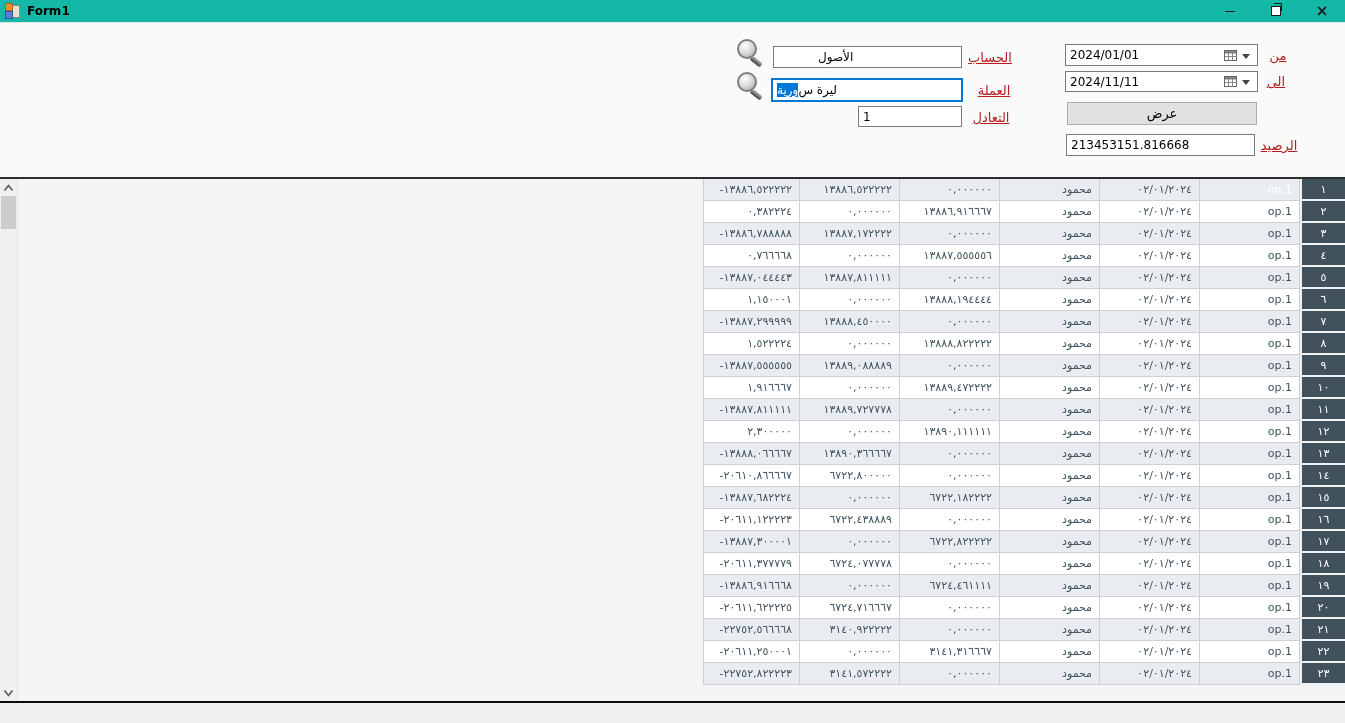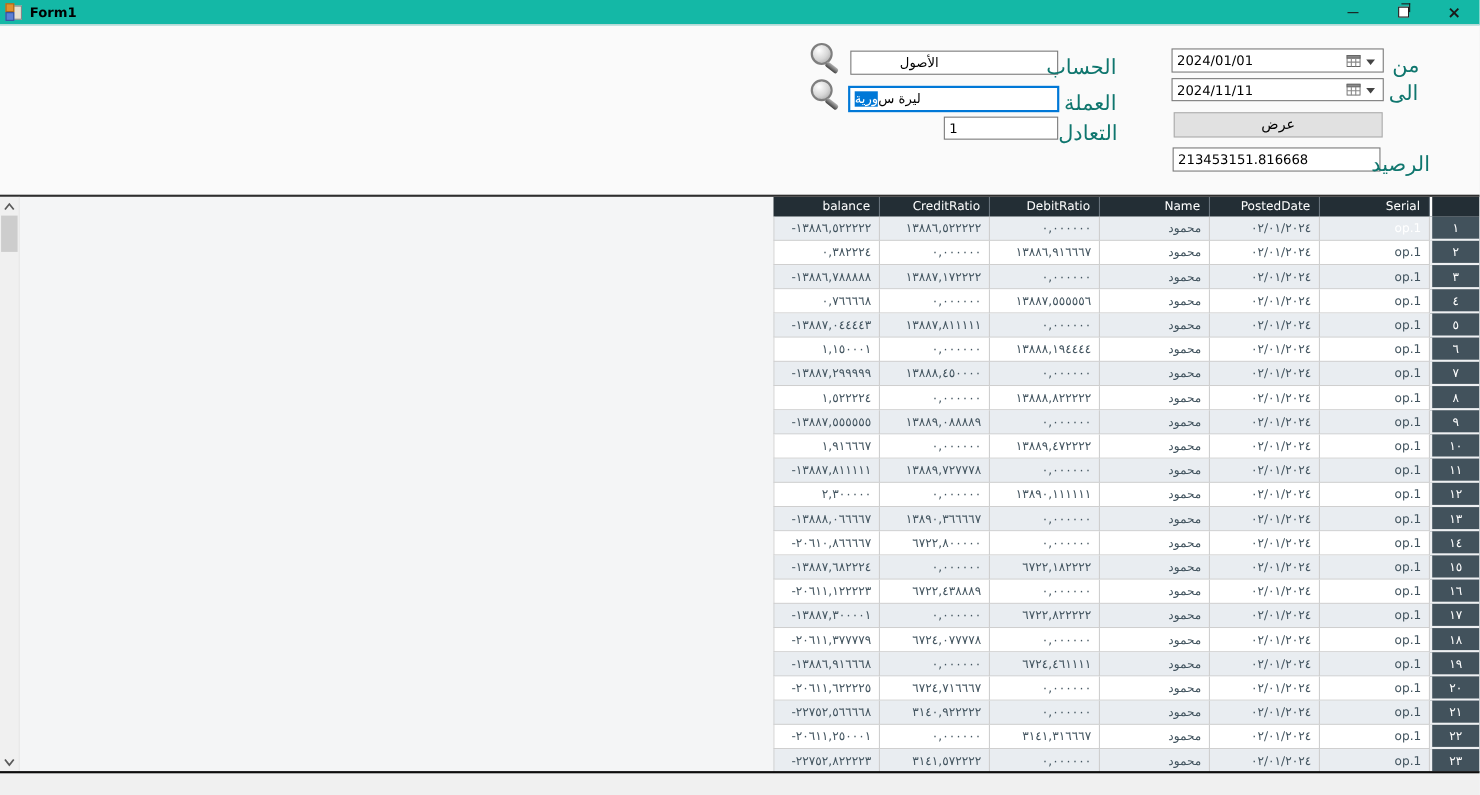--- a/index.html
+++ b/index.html
@@ -19,21 +19,21 @@
   .wtitle{font-size:12px;color:#000;margin-left:6px;}
   .winbtns{margin-left:auto;display:flex;height:22px;}
   .wbtn{width:46px;height:22px;display:flex;align-items:center;justify-content:center;color:#1a1a1a;}
   .glyph-min{width:10px;height:1px;background:#1a1a1a;}
   .glyph-restore{width:8px;height:8px;border:1px solid #1a1a1a;background:#fff;position:relative;}
   .glyph-restore::before{content:"";position:absolute;left:2px;top:-4px;width:7px;height:7px;
     border-top:1px solid #1a1a1a;border-right:1px solid #1a1a1a;}
   .glyph-close{font-size:15px;line-height:15px;color:#1a1a1a;}
   
   .formbg{position:absolute;top:23px;left:0;width:1345px;height:154px;background:#fafafa;}
-  .lbl{position:absolute;font-size:19px;color:#0f766e;direction:rtl;white-space:nowrap;}
+  .lbl{position:absolute;font-size:13px;color:#b91c1c;direction:rtl;white-space:nowrap;text-decoration:underline;}
   .tb{position:absolute;box-sizing:border-box;background:#fff;border:1px solid #7a7a7a;
     font-size:12px;color:#000;display:flex;align-items:center;padding:0 4px;overflow:hidden;white-space:nowrap;}
   .tb.rtl{direction:rtl;justify-content:flex-end;}
   .tb.focused{border:2px solid #0078d7;}
   .seltext{background:#0078d7;color:#fff;}
   .btn{position:absolute;box-sizing:border-box;background:#e1e1e1;border:1px solid #adadad;
     font-size:13px;color:#000;display:flex;align-items:center;justify-content:center;}
   
   .mag{position:absolute;width:30px;height:30px;}
   .mag .lens{position:absolute;left:1px;top:0;width:16px;height:16px;border-radius:50%;
@@ -162,29 +162,20 @@
   </div>
   <div class="vs-thumb"></div>
   <div class="vs-btn" style="bottom:2px;">
     <svg width="11" height="8" viewBox="0 0 11 8">
       <polyline points="1.5,1.5 5.5,6.5 9.5,1.5" fill="none" stroke="#5a5a5a" stroke-width="1.6"></polyline>
     </svg>
   </div>
 </div>
 
 <div class="gtable">
-  <div class="ghead">
-    <div class="hcell c0">balance</div>
-    <div class="hcell c1">CreditRatio</div>
-    <div class="hcell c2">DebitRatio</div>
-    <div class="hcell c3">Name</div>
-    <div class="hcell c4">PostedDate</div>
-    <div class="hcell c5">Serial</div>
-    <div class="hcorner"></div>
-  </div>
   <div id="grid-body">
       <div class="trow alt">
         <div class="tcell c0 first">١٣٨٨٦,٥٢٢٢٢٢-</div>
         <div class="tcell c1">١٣٨٨٦,٥٢٢٢٢٢</div>
         <div class="tcell c2">٠,٠٠٠٠٠٠</div>
         <div class="tcell c3">محمود</div>
         <div class="tcell c4">٠٢/٠١/٢٠٢٤</div>
         <div class="tcell c5 sel">op.1</div>
         <div class="rowhead">١</div>
       </div>

